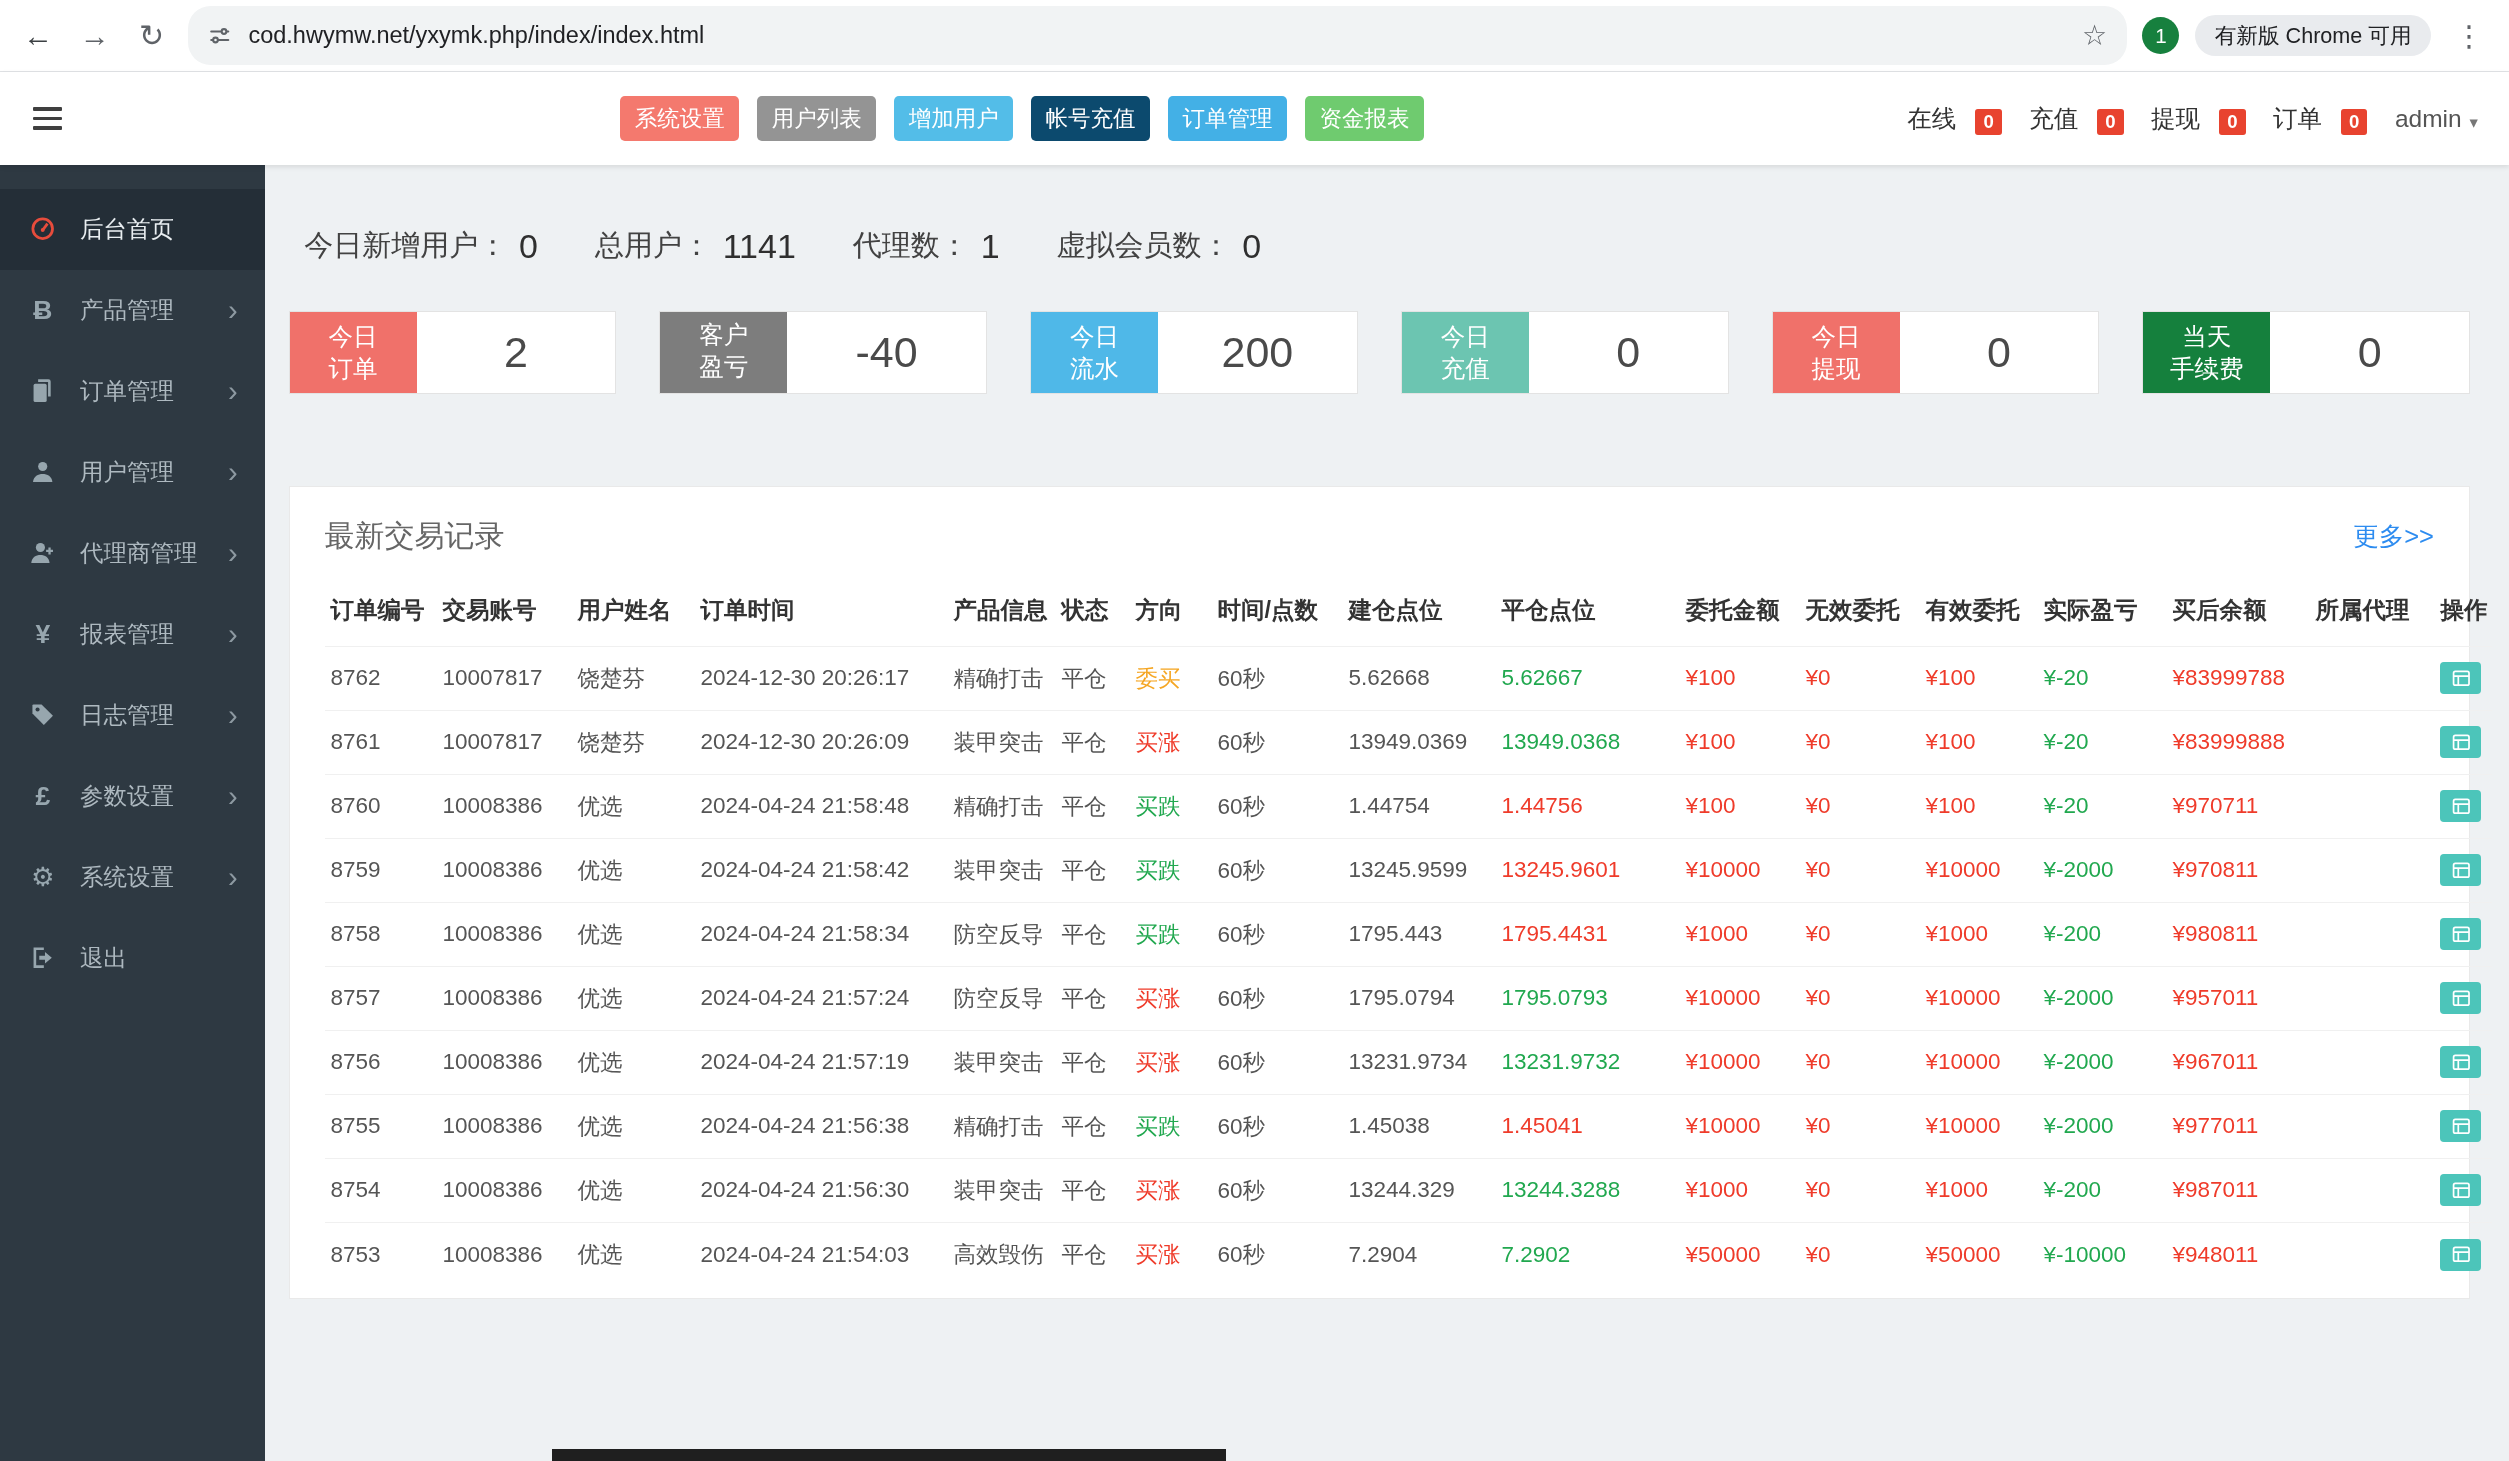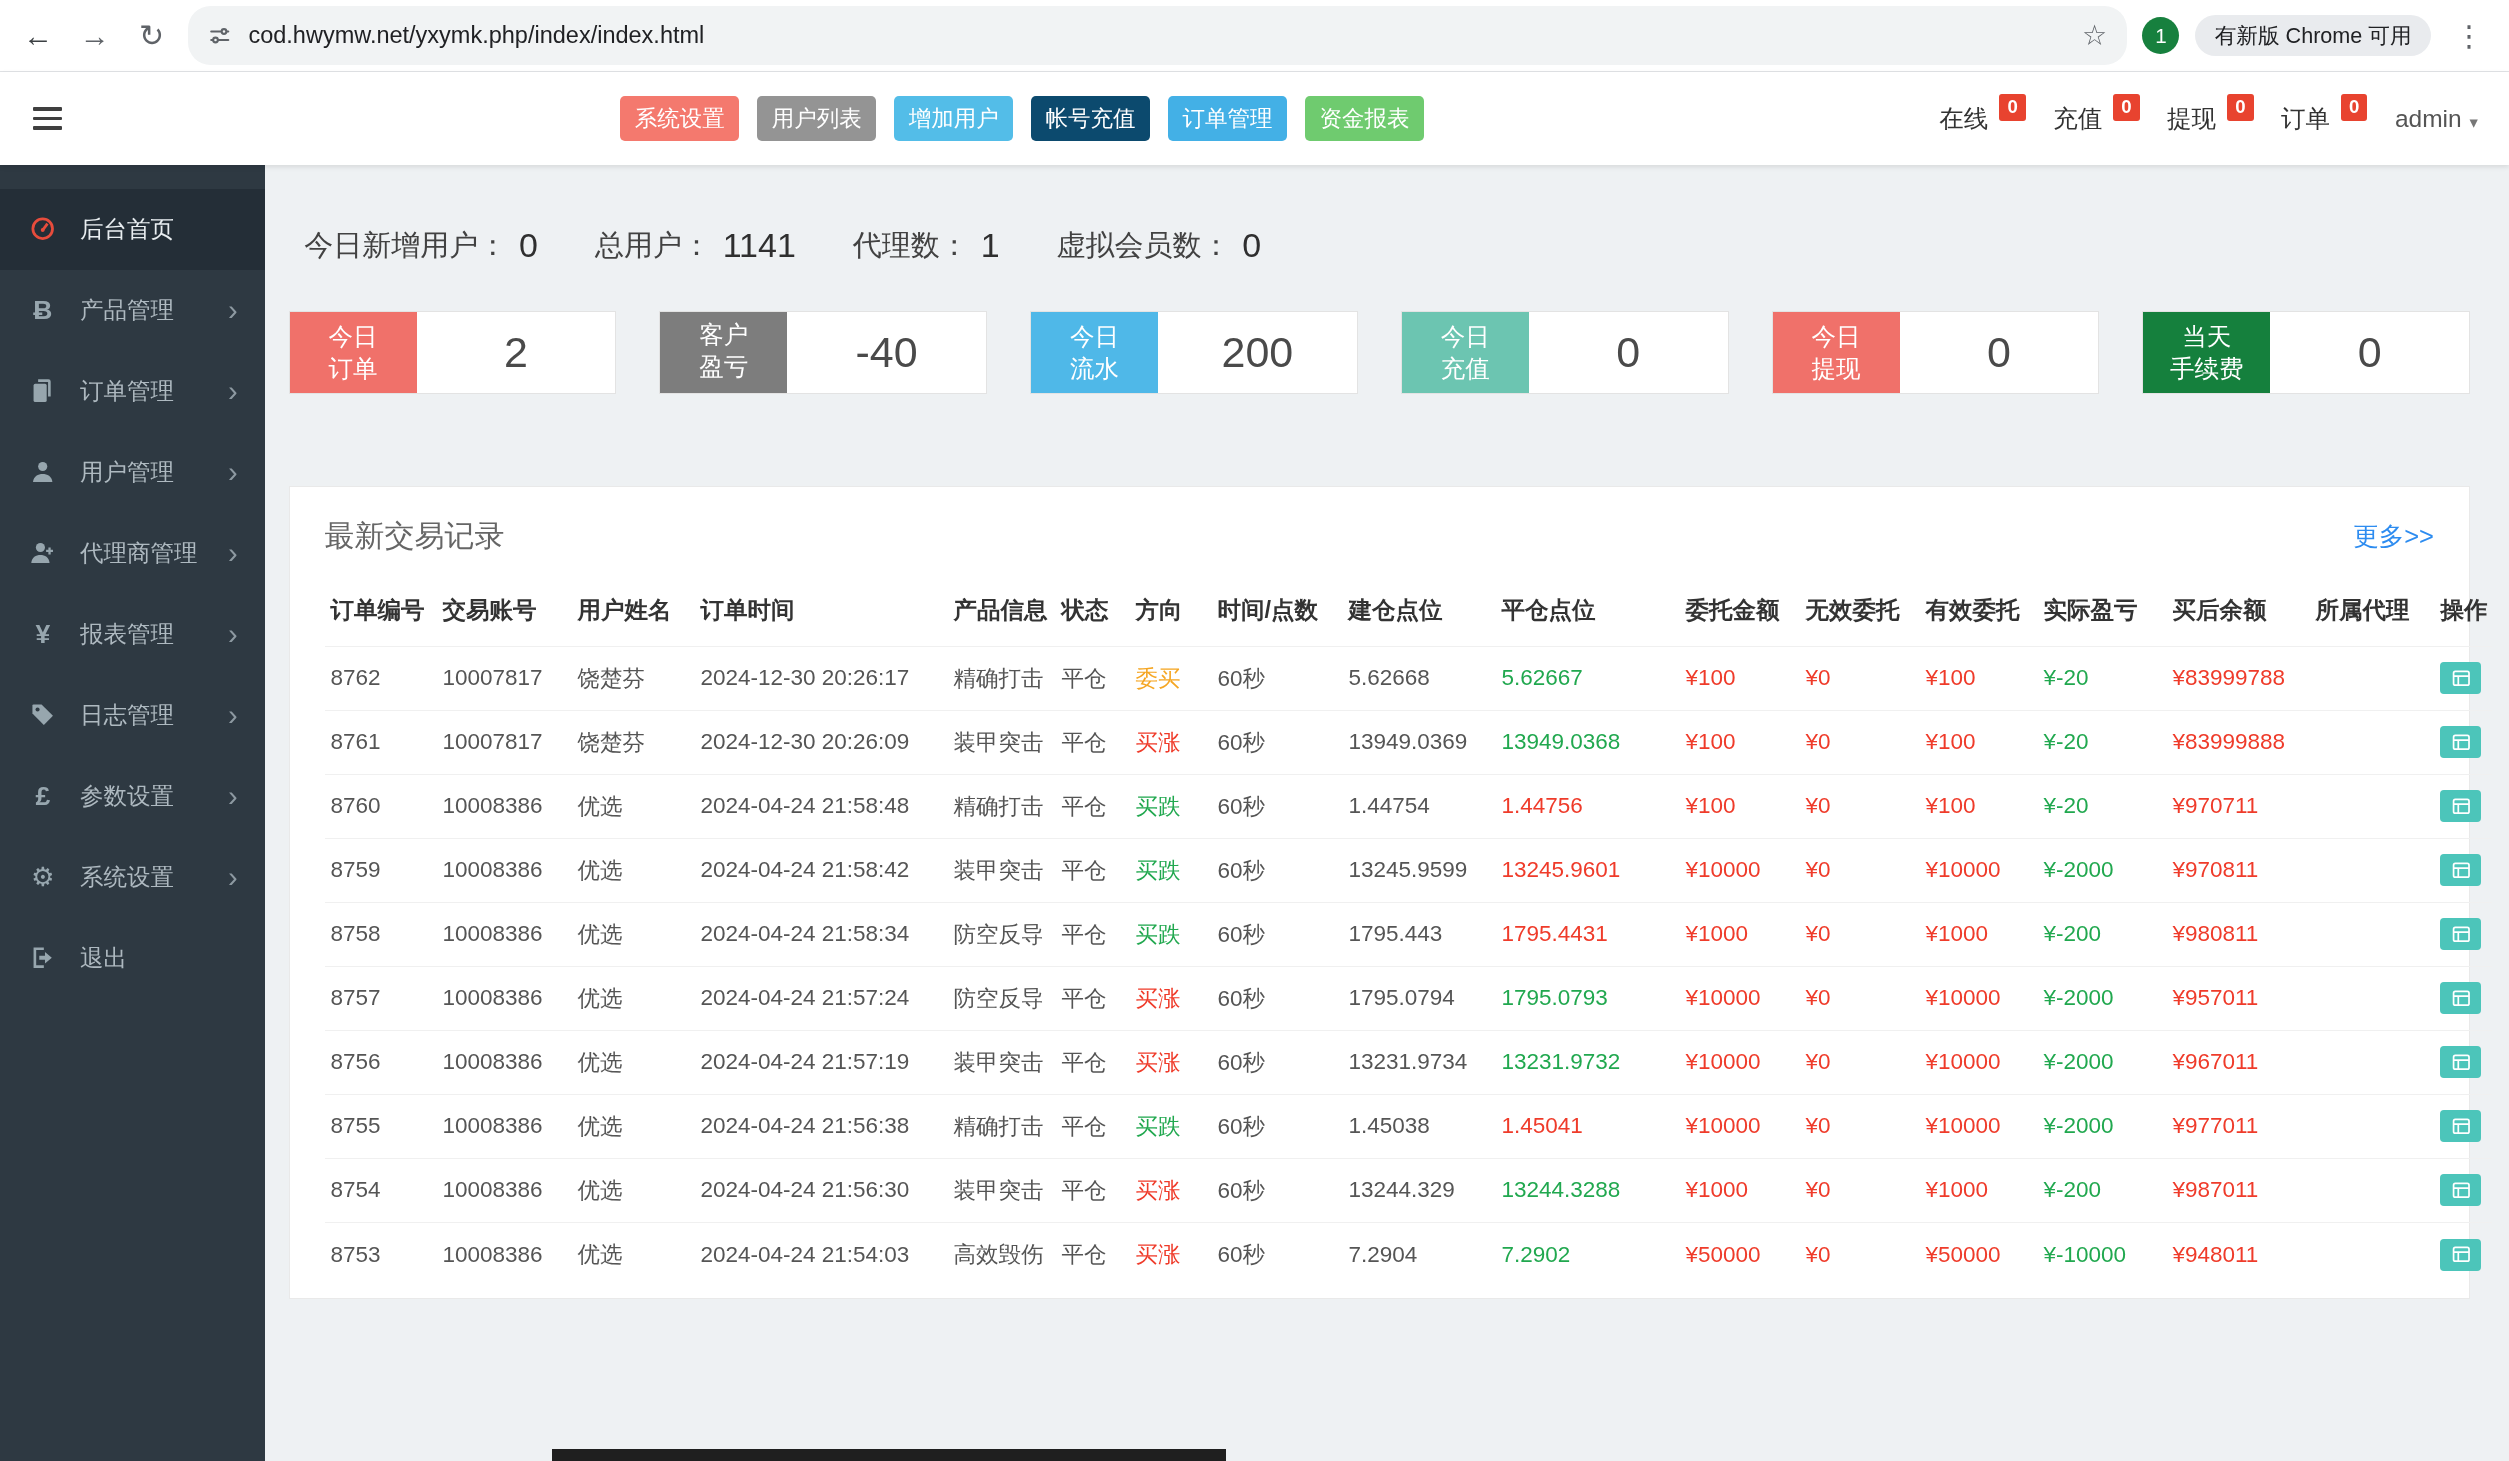--- a/index.html
+++ b/index.html
@@ -33,21 +33,21 @@
 
   
   .app-header{height:93px;background:#fff;display:flex;align-items:center;
     padding:0 31px;position:relative;z-index:2;box-shadow:0 2px 4.9px rgba(0,0,0,.10)}
   .hamburger{cursor:pointer;padding:5.9px 2px}
   .hamburger i{display:block;width:29px;height:3.9px;background:#3f3f3f;margin:5.9px 0;border-radius:1px}
   .toolbar-buttons{position:absolute;left:620px;display:flex;gap:17.6px}
   .tb-btn{height:45px;padding:0 14.7px;border:none;border-radius:4.9px;color:#fff;
     font-size:22.5px;cursor:pointer;font-family:inherit;white-space:nowrap}
   .status-area{margin-left:auto;display:flex;align-items:center;gap:27.4px;font-size:24.5px;color:#333}
-  .status-item{display:flex;align-items:flex-start;gap:11px;cursor:pointer}
+  .status-item{display:flex;align-items:flex-end;gap:19px;cursor:pointer}
   .badge{min-width:26.5px;height:26.5px;background:#e8432f;color:#fff;font-size:18.6px;font-weight:bold;
     display:flex;align-items:center;justify-content:center;border-radius:2.9px;margin-top:-7.8px;padding:0 2.9px}
   .admin{display:flex;align-items:flex-end;gap:8px;color:#555;cursor:pointer}
   .caret{font-size:16.7px;color:#777}
 
   
   .body-row{display:flex;height:1297px;background:#eef1f3}
   .sidebar{width:265px;background:var(--sidebar);padding-top:23.5px;flex:none}
   .side-item{height:81px;display:flex;align-items:center;padding:0 27.4px;
     color:#aeb9c0;font-size:23.5px;gap:21.6px;cursor:pointer}
@@ -55,21 +55,21 @@
   .side-item.active .s-icon{color:#e74c3c}
   .s-icon{width:31px;display:flex;justify-content:center;align-items:center;color:#97a6ae}
   .s-icon svg{width:27.4px;height:27.4px;fill:currentColor}
   .s-icon .glyph{font-size:26.5px;font-weight:bold}
   .s-label{white-space:nowrap}
   .chev{margin-left:auto;font-size:29px;color:#8d99a1;line-height:1}
 
   .content{flex:1;min-width:0;padding:0 39px 0 23.5px}
 
   .stats-row{margin-top:61px;display:flex;align-items:baseline;gap:57px;padding-left:15.7px;flex-wrap:nowrap}
-  .stat-pair{display:flex;align-items:flex-start;gap:11.8px;white-space:nowrap}
+  .stat-pair{display:flex;align-items:center;gap:11.8px;white-space:nowrap}
   .stat-label{font-size:29px;color:#424242}
   .stat-value{font-size:34px;color:#2f2f2f}
 
   .cards-row{margin-top:45px;display:flex;gap:43px}
   .stat-card{flex:1;height:83px;background:#fff;display:flex;border:1px solid #e3e3e3;overflow:hidden}
   .card-label{width:127px;flex:none;color:#fff;font-size:24.5px;display:flex;flex-direction:column;
     align-items:center;justify-content:center;line-height:1.3;text-align:center}
   .card-value{flex:1;display:flex;align-items:center;justify-content:center;font-size:43px;color:#4a4a4a}
 
   .panel{margin-top:92px;background:#fff;padding:29px 35px 11.8px;border:1px solid #e9e9e9}

